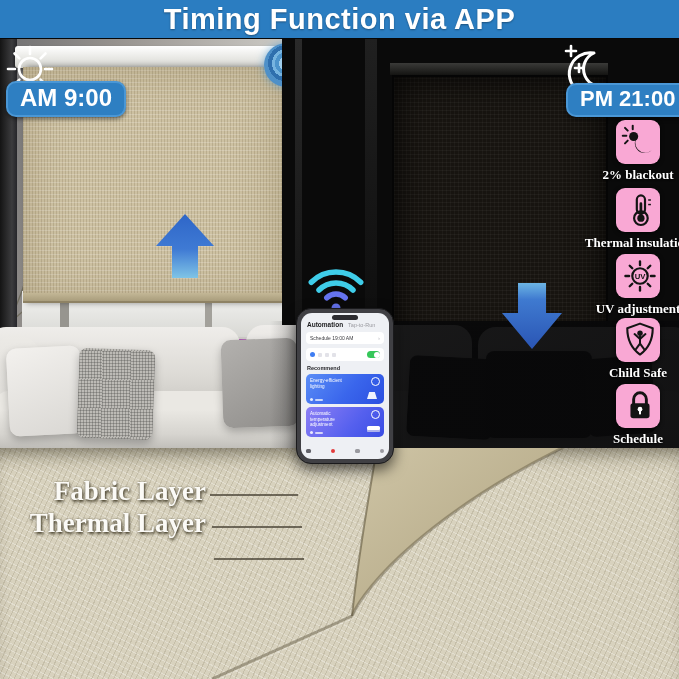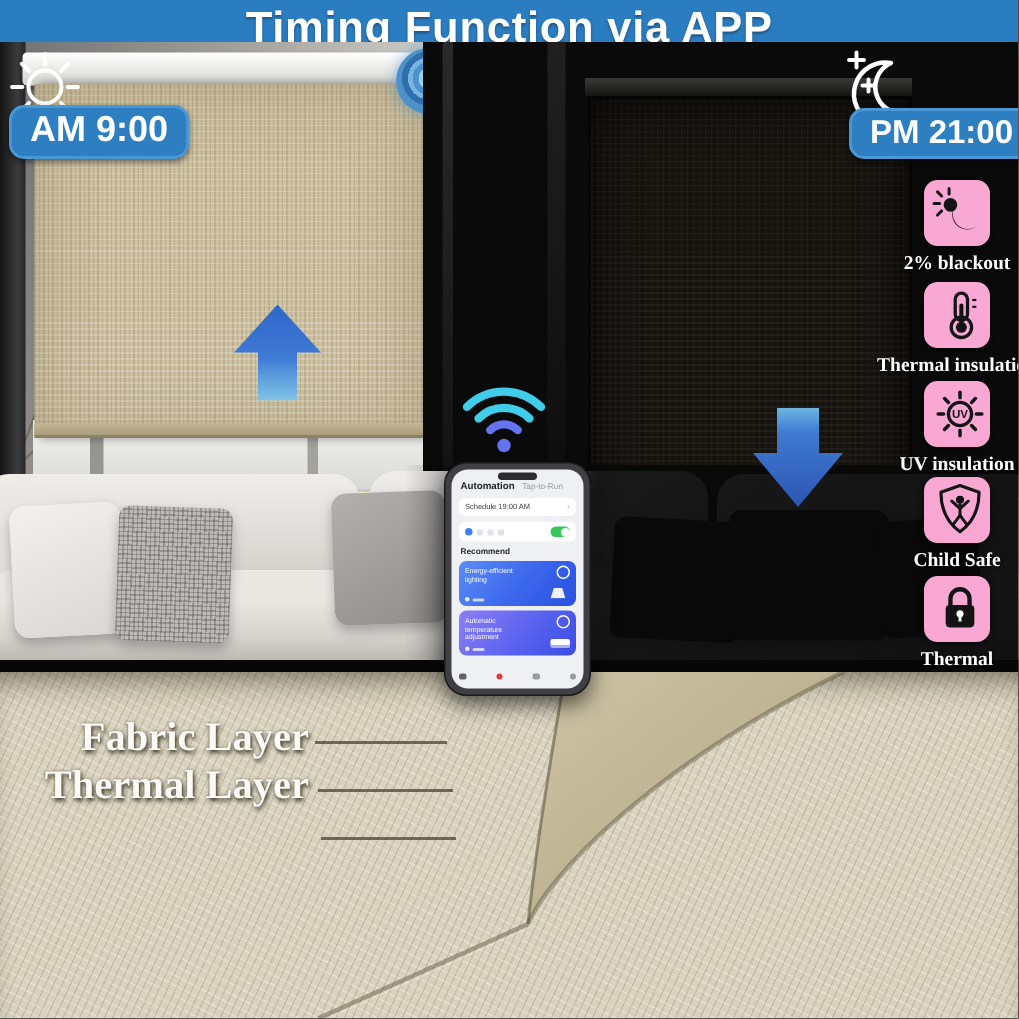--- a/index.html
+++ b/index.html
@@ -4,21 +4,21 @@
 <style>
   html,body{margin:0;padding:0;background:#222;}
   .stage{position:relative;width:679px;height:679px;background:#070707;overflow:hidden;
          font-family:"Liberation Sans",sans-serif;}
   
   .banner{position:absolute;left:0;top:0;width:679px;height:38px;background:#2b7dc1;
           display:flex;align-items:center;justify-content:center;}
   .banner span{color:#fff;font-size:29px;font-weight:bold;letter-spacing:.5px;
                text-shadow:0 1px 2px rgba(0,0,0,.35);}
   
-  .scene{position:absolute;left:0;top:28px;width:679px;height:412px;overflow:hidden;background:#fef9c3;}
+  .scene{position:absolute;left:0;top:39px;width:679px;height:412px;overflow:hidden;background:#a21caf;}
   .day-bg{position:absolute;left:0;top:0;width:302px;height:300px;
           background:linear-gradient(105deg,#6f6f71 0%,#96928e 30%,#c9c7c2 72%,#d6d4d0 100%);}
   .left-strip{position:absolute;left:0;top:0;width:17px;height:300px;
           background:linear-gradient(90deg,#141414,#3c3c3e 70%,#26262a);}
   .window-light{position:absolute;left:22px;top:252px;width:262px;height:46px;
           background:linear-gradient(#f4f4f2,#d8d8d4);}
   .post1{position:absolute;left:60px;top:252px;width:9px;height:46px;background:#97958f;}
   .post2{position:absolute;left:205px;top:252px;width:7px;height:46px;background:#a3a19b;}
   .rail{position:absolute;left:15px;top:7px;width:270px;height:22px;border-radius:3px 10px 4px 3px;
         background:linear-gradient(#ffffff,#e6e6e2 60%,#cfcfca);box-shadow:0 3px 4px rgba(0,0,0,.45);}
@@ -289,21 +289,21 @@
             <line x1="22" y1="34" x2="22" y2="38"></line>
           <line x1="34" y1="22" x2="38" y2="22"></line>
             <line x1="6" y1="22" x2="10" y2="22"></line>
           <line x1="30.5" y1="13.5" x2="33.3" y2="10.7"></line>
             <line x1="13.5" y1="13.5" x2="10.7" y2="10.7"></line>
           <line x1="30.5" y1="30.5" x2="33.3" y2="33.3"></line>
             <line x1="13.5" y1="30.5" x2="10.7" y2="33.3"></line>
         </g>
       </svg>
     </div>
-    <div class="flabel">UV insulation</div>
+    <div class="flabel">UV adjustment</div>
   </div>
 
   <div class="feature" style="top:318px;">
     <div class="icon-box">
       <svg width="40" height="40" viewBox="0 0 44 44">
         <path d="M22 4 L36 9 C36 20 33 30 22 38 C11 30 8 20 8 9 Z" fill="none" stroke="#141414" stroke-width="2.3" stroke-linejoin="round"></path>
         <circle cx="22" cy="14.5" r="3" fill="#141414"></circle>
         <g stroke="#141414" stroke-width="2.2" stroke-linecap="round" fill="none">
           <line x1="22" y1="18" x2="22" y2="26"></line>
           <line x1="22" y1="21" x2="16" y2="15.5"></line>
@@ -318,21 +318,21 @@
 
   <div class="feature" style="top:384px;">
     <div class="icon-box">
       <svg width="40" height="40" viewBox="0 0 44 44">
         <path d="M15 20 V14.5 a 7 7 0 0 1 14 0 V20" fill="none" stroke="#141414" stroke-width="3.2"></path>
         <rect x="11.5" y="19" width="21" height="16.5" rx="3" fill="#141414"></rect>
         <circle cx="22" cy="25.5" r="2.6" fill="#fff"></circle>
         <rect x="20.9" y="26" width="2.2" height="5.2" fill="#fff"></rect>
       </svg>
     </div>
-    <div class="flabel">Thermal</div>
+    <div class="flabel">Schedule</div>
   </div>
 
   <div class="fabric">
     <svg width="679" height="231" viewBox="0 0 679 231">
       <defs>
         <linearGradient id="curlG" x1="0" y1="0" x2="1" y2="1">
           <stop offset="0" stop-color="#cfc5a6"></stop>
             <stop offset=".55" stop-color="#bcb190"></stop>
           <stop offset="1" stop-color="#a1977a"></stop>
         </linearGradient>

